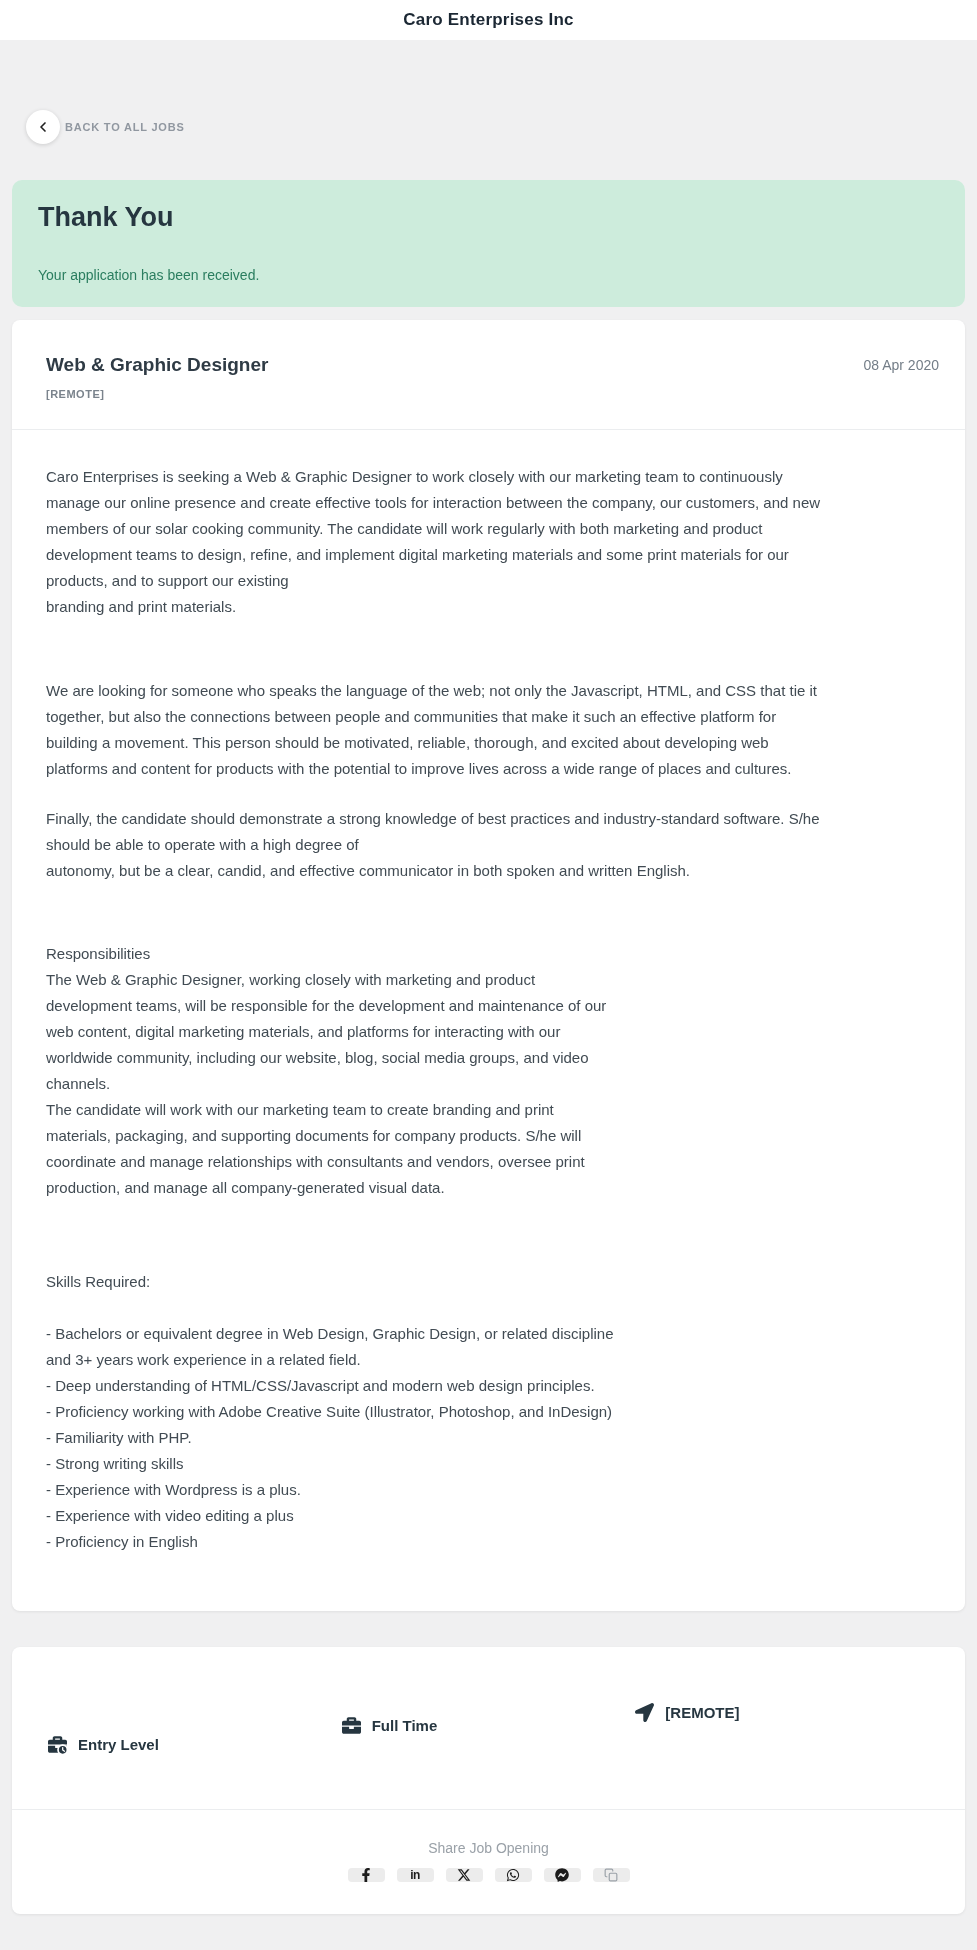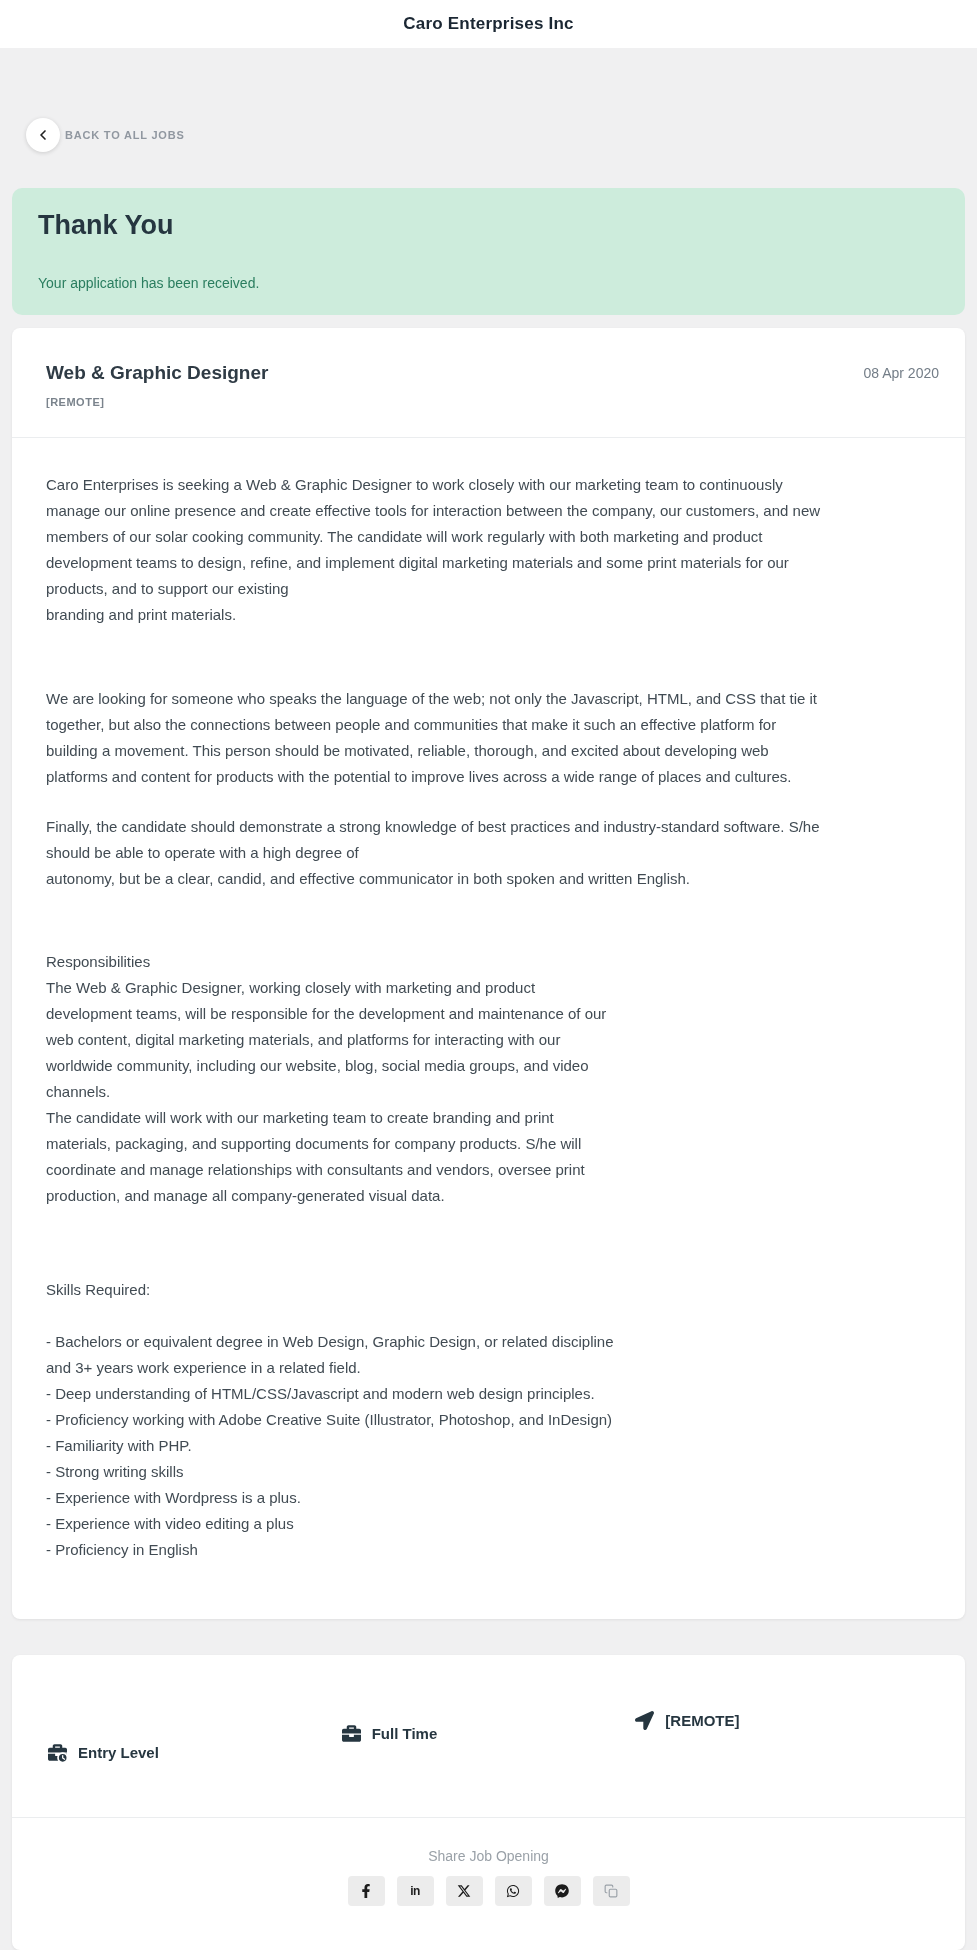--- a/index.html
+++ b/index.html
@@ -7,21 +7,21 @@
   body {
     height: 1950px;
     background: #f0f0f1;
     font-family: "Liberation Sans", sans-serif;
     color: #414b53;
     overflow: hidden;
     position: relative;
   }
   
   .topbar {
-    height: 48px; background: #ffffff;
+    height: 40px; background: #ffffff;
     display: flex; align-items: center; justify-content: center;
   }
   .topbar h1 { font-size: 17px; font-weight: 700; color: #1b2733; letter-spacing: .2px; }
 
   .container { padding: 0 12px; }
 
   
   .back-row { margin: 70px 0 0 14px; display: flex; align-items: center; cursor: pointer; }
   .back-circle {
     width: 34px; height: 34px; border-radius: 50%; background: #fff;
@@ -67,25 +67,25 @@
   .meta-card { margin-top: 36px; }
   .badges { display: flex; padding: 48px 36px 0; }
   .badge { flex: 1; display: flex; align-items: center; gap: 11px; align-self: flex-start; }
   .badge span { font-size: 15px; font-weight: 700; color: #263640; }
   .badge svg { width: 19px; height: 19px; fill: #263640; flex: 0 0 auto; }
   .badge-entry  { margin-top: 40px; }
   .badge-full   { margin-top: 21px; }
   .badge-remote { margin-top: 8px; }
 
   .share-divider { margin-top: 55px; border-top: 1px solid #ebedef; }
-  .share { padding: 30px 0 44px; text-align: center; }
+  .share { padding: 30px 0 32px; text-align: center; }
   .share-title { font-size: 14px; color: #9aa1a8; }
   .share-row { margin-top: 12px; display: flex; justify-content: center; gap: 12px; }
   .share-btn {
-    width: 37px; height: 30px; background: #ececec; border: none; border-radius: 4px;
+    width: 37px; height: 14px; background: #ececec; border: none; border-radius: 4px;
     display: flex; align-items: center; justify-content: center; cursor: pointer;
   }
   .share-btn svg { width: 14px; height: 14px; fill: #1c1c1c; }
   .share-btn .stroke-icon { fill: none; stroke: #9aa1a8; stroke-width: 2; }
   .li-glyph { font-size: 12px; font-weight: 800; color: #1c1c1c; letter-spacing: -.5px; font-family: "Liberation Sans", sans-serif; }
 
   
   .footer {
     margin-top: 75px; height: 72px; background: #fff;
     display: flex; align-items: center; position: relative; padding: 0 34px;

